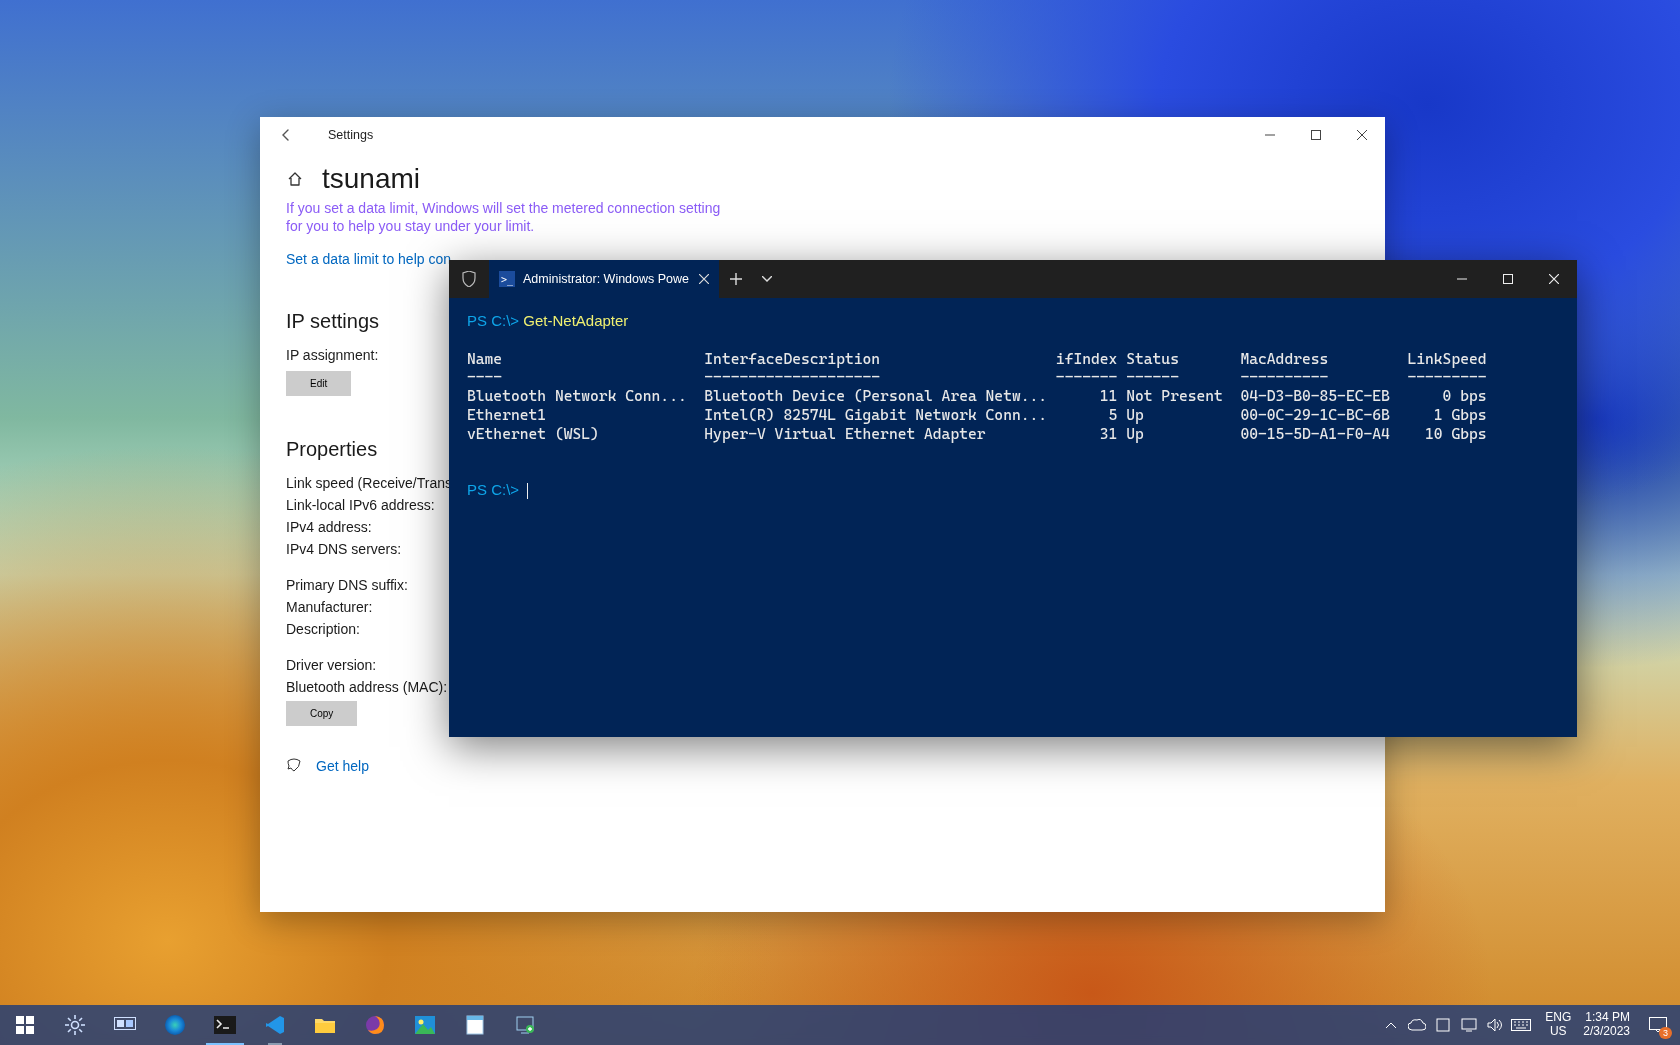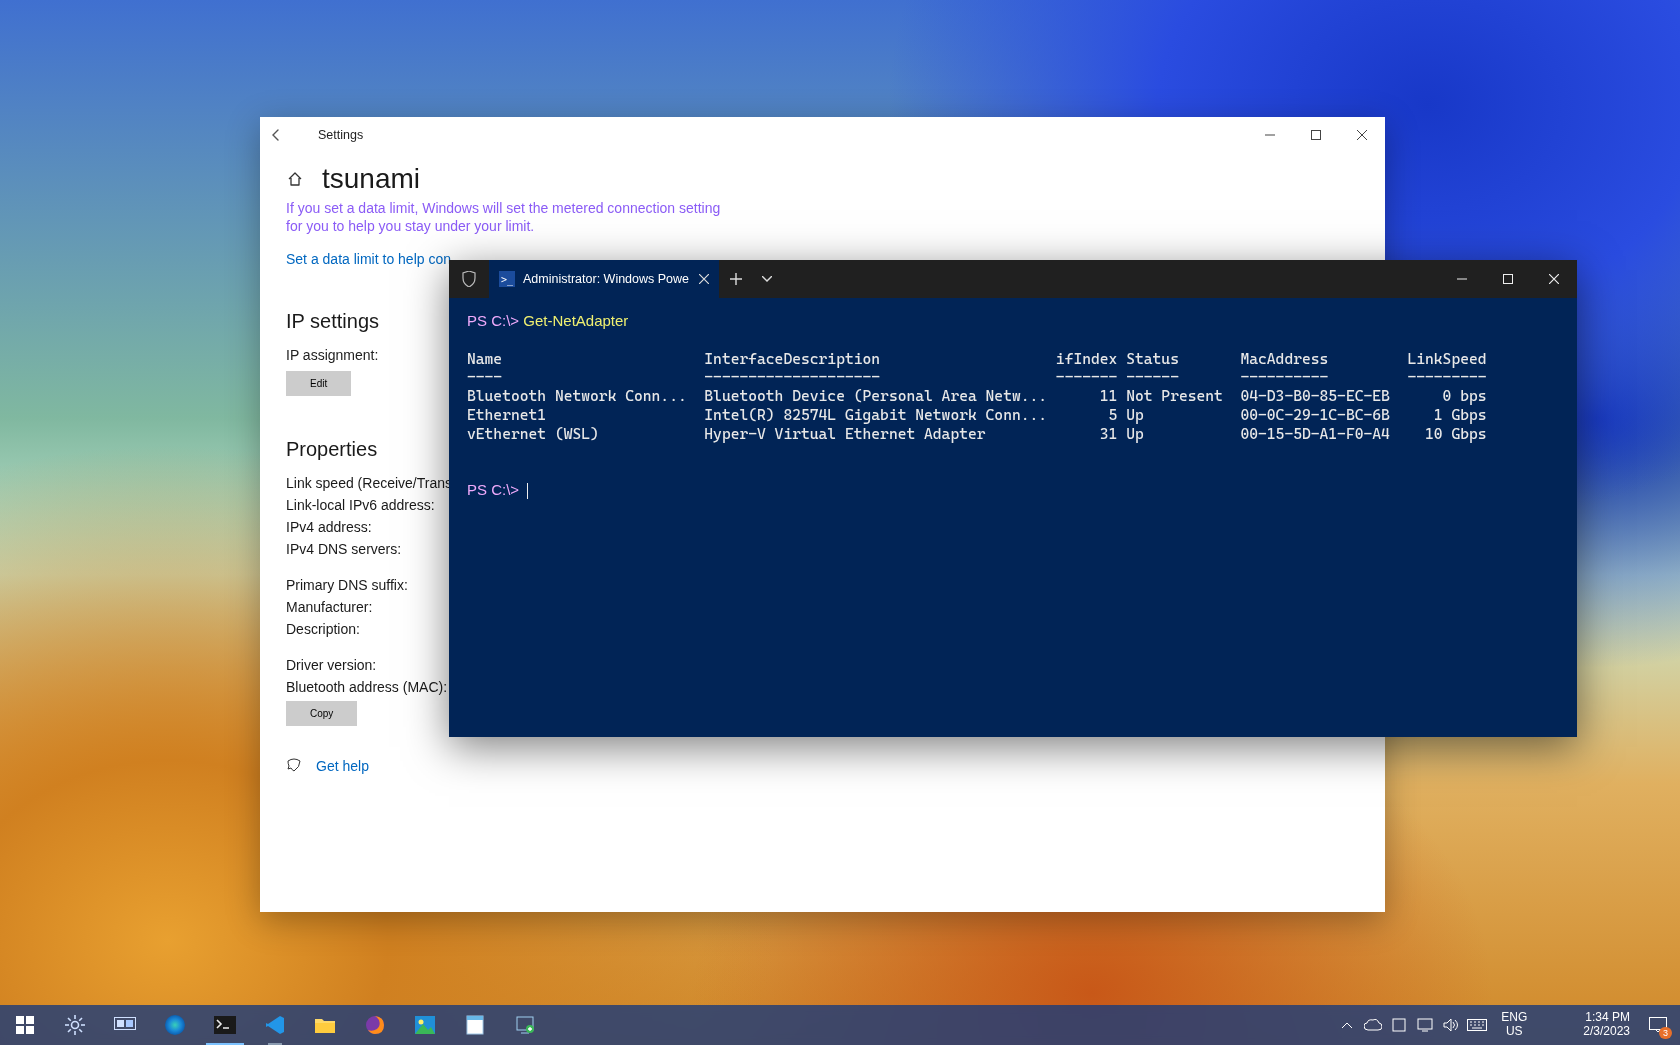--- a/index.html
+++ b/index.html
@@ -21,20 +21,21 @@
 .settings-window {
   position: absolute;
   left: 260px; top: 117px;
   width: 1125px; height: 795px;
   background: #fff;
   box-shadow: 0 8px 32px rgba(0,0,0,0.3);
   display: flex; flex-direction: column;
 }
 .settings-titlebar {
   height: 36px; display: flex; align-items: center;
+  padding-left: 10px;
 }
 .settings-back { width: 32px; height: 32px; display:flex; align-items:center; justify-content:center; color:#555; }
 .settings-title-text { font-size: 12.5px; color: #222; margin-left: 26px; }
 .settings-win-controls { margin-left: auto; display: flex; }
 .settings-win-controls div { width: 46px; height: 34px; display:flex; align-items:center; justify-content:center; color:#444; }
 .settings-body { padding: 4px 26px 0 26px; color: #1a1a1a; }
 .settings-home-row { display:flex; align-items:center; gap: 18px; margin-top: 6px;}
 .settings-hostname { font-size: 28px; font-weight: 400; }
 .settings-desc { font-size: 14px; color: #8b5cf6; max-width: 440px; margin-top: 4px; line-height: 1.3; }
 .settings-link { color: #0067c0; font-size: 14px; margin-top: 16px; display:inline-block; }
@@ -65,38 +66,38 @@
 .terminal-tab-icon { width:16px; height:16px; background:#1b4c9c; display:flex; align-items:center; justify-content:center; font-size:10px; color:#fff; font-family:monospace;}
 .terminal-tab-close { margin-left:auto; color:#ddd; }
 .terminal-newtab { width: 34px; display:flex; align-items:center; justify-content:center; color:#ddd; }
 .terminal-dropdown { width: 28px; display:flex; align-items:center; justify-content:center; color:#ddd; }
 .terminal-win-controls { margin-left:auto; display:flex; }
 .terminal-win-controls div { width: 46px; display:flex; align-items:center; justify-content:center; color:#eee; }
 .terminal-body {
   flex:1; padding: 14px 18px; font-family: "Cascadia Mono", Consolas, monospace;
   font-size: 15px; color: #e8e8e8; white-space: pre; overflow:hidden; line-height: 1.25;
 }
-.ps-prompt { color:#f0abfc; }
+.ps-prompt { color:#0ea5e9; }
 .ps-cmd { color:#f0f070; }
 .cursor { display:inline-block; width:1px; height:16px; background:#eee; vertical-align:middle; margin-left:4px;}
 
 
 .taskbar {
   position:absolute; left:0; bottom:0; width:100%; height:40px;
   background: rgba(30,60,120,0.82);
   backdrop-filter: blur(4px);
   display:flex; align-items:stretch;
 }
 .tb-item { width: 50px; display:flex; align-items:center; justify-content:center; position:relative; }
 .tb-item.active::after { content:''; position:absolute; bottom:0; left:6px; right:6px; height:2.5px; background:#7cc2ff; }
 .tb-item.running-only::after { content:''; position:absolute; bottom:0; left:18px; right:18px; height:2.5px; background:#8a9bb0; }
 .tb-sep { flex:1; }
 .systray { display:flex; align-items:center; gap: 6px; padding: 0 8px; color:#fff; font-size:11px; }
 .systray .ic { width:20px; height:20px; display:flex; align-items:center; justify-content:center; }
-.clock-block { text-align:right; line-height:1.15; font-size:12px; color:#fff; padding:0 6px; display:flex; flex-direction:column; justify-content:center;margin-left:44px;}
+.clock-block { text-align:right; line-height:1.15; font-size:12px; color:#fff; padding:0 6px; display:flex; flex-direction:column; justify-content:center;}
 .lang-block { text-align:center; line-height:1.15; font-size:12px; color:#fff; padding:0 6px; display:flex; flex-direction:column; justify-content:center;}
 .action-center { width:44px; display:flex; align-items:center; justify-content:center; color:#fff; position:relative;}
 .action-badge { position:absolute; bottom:6px; right:8px; background:#e8702a; color:#fff; font-size:9px; border-radius:7px; padding:0 4px; line-height:12px;}
 
 
 svg { display:block; }
 </style>
 </head>
 <body>
 

